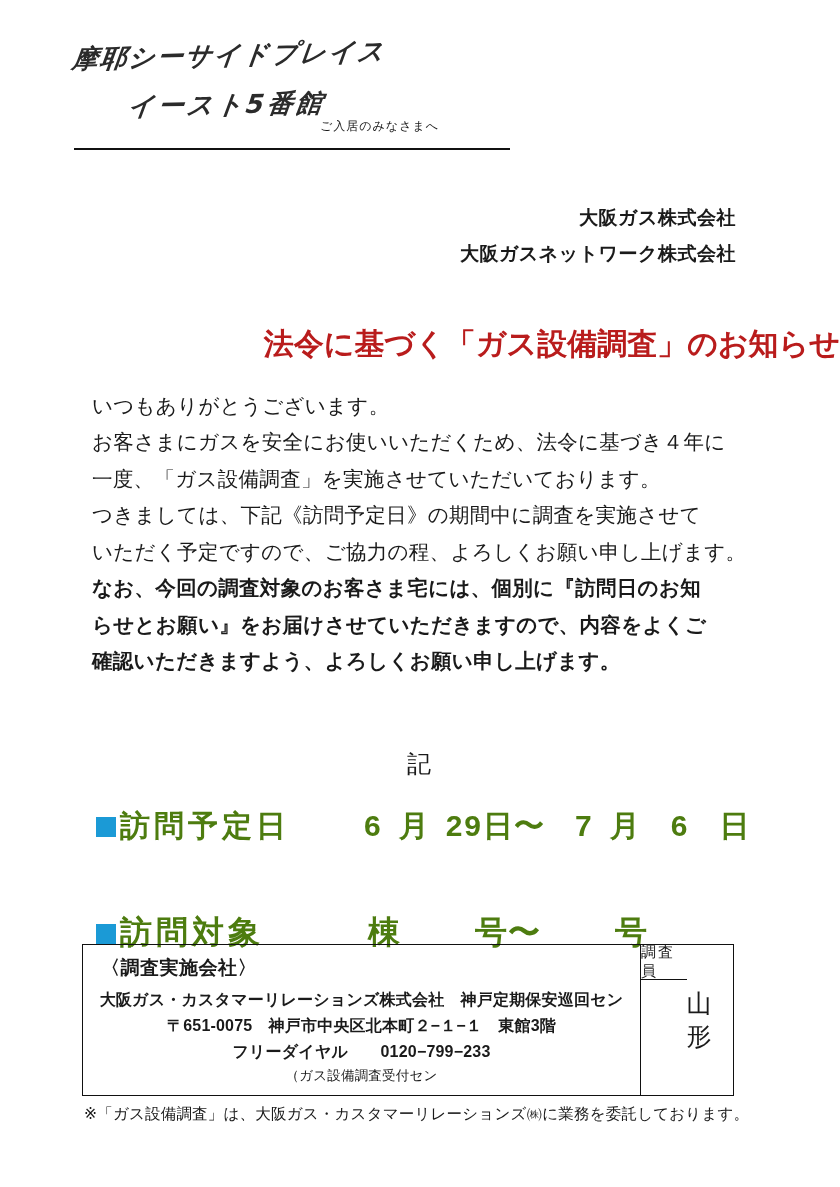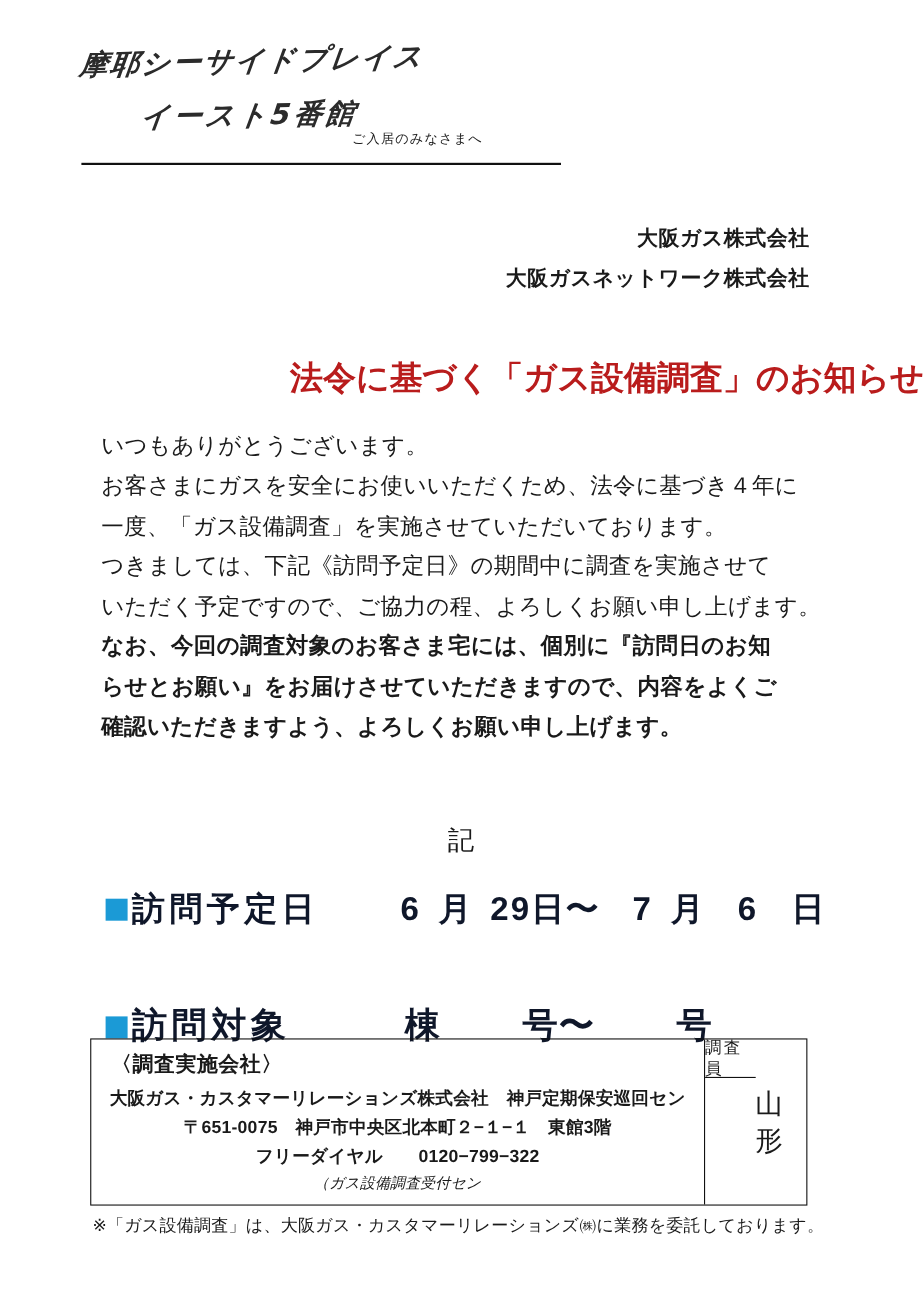--- a/index.html
+++ b/index.html
@@ -119,21 +119,21 @@
     right: 0;
     top: 748px;
     text-align: center;
     font-size: 24px;
     letter-spacing: 2px;
   }
 
   
   .blue-row {
     position: absolute;
-    color: #0f172a;
+    color: #4d7c0f;
     font-weight: 700;
     white-space: nowrap;
   }
   .row-visit-date {
     left: 96px;
     top: 806px;
     font-size: 30px;
     letter-spacing: 1px;
   }
   .row-visit-target {
@@ -184,21 +184,20 @@
     text-align: center;
     margin-top: 6px;
     line-height: 1.62;
     font-size: 16px;
     font-weight: 700;
     letter-spacing: 0.2px;
   }
   .info-lines .small {
     font-size: 13.5px;
     font-weight: 400;
-    font-style: italic;
   }
   .info-side {
     flex: 0 0 92px;
     border-left: 1.6px solid #111;
     display: flex;
     flex-direction: row;
   }
   .info-side-head {
     height: 34px;
     border-bottom: 1.6px solid #111;
@@ -267,21 +266,21 @@
   <div class="blue-row row-visit-target">
     <span class="sq"></span><span class="lbl-spaced">訪問対象</span><span class="gap-xl"></span><span class="gap-md"></span><span>棟</span><span class="gap-xl"></span><span>号</span><span>〜</span><span class="gap-xl"></span><span>号</span>
   </div>
 
   <div class="info-box">
     <div class="info-main">
       <div class="info-title">〈調査実施会社〉</div>
       <div class="info-lines">
         <div>大阪ガス・カスタマーリレーションズ株式会社　神戸定期保安巡回セン</div>
         <div>〒651-0075　神戸市中央区北本町２−１−１　東館3階</div>
-        <div>フリーダイヤル　　0120−799−322</div>
+        <div>フリーダイヤル　　0120−799−233</div>
         <div class="small">（ガス設備調査受付セン</div>
       </div>
     </div>
     <div class="info-side">
       <div class="info-side-head">調査員</div>
       <div class="info-side-body">山形</div>
     </div>
   </div>
 
   <div class="footnote">※「ガス設備調査」は、大阪ガス・カスタマーリレーションズ㈱に業務を委託しております。</div>

